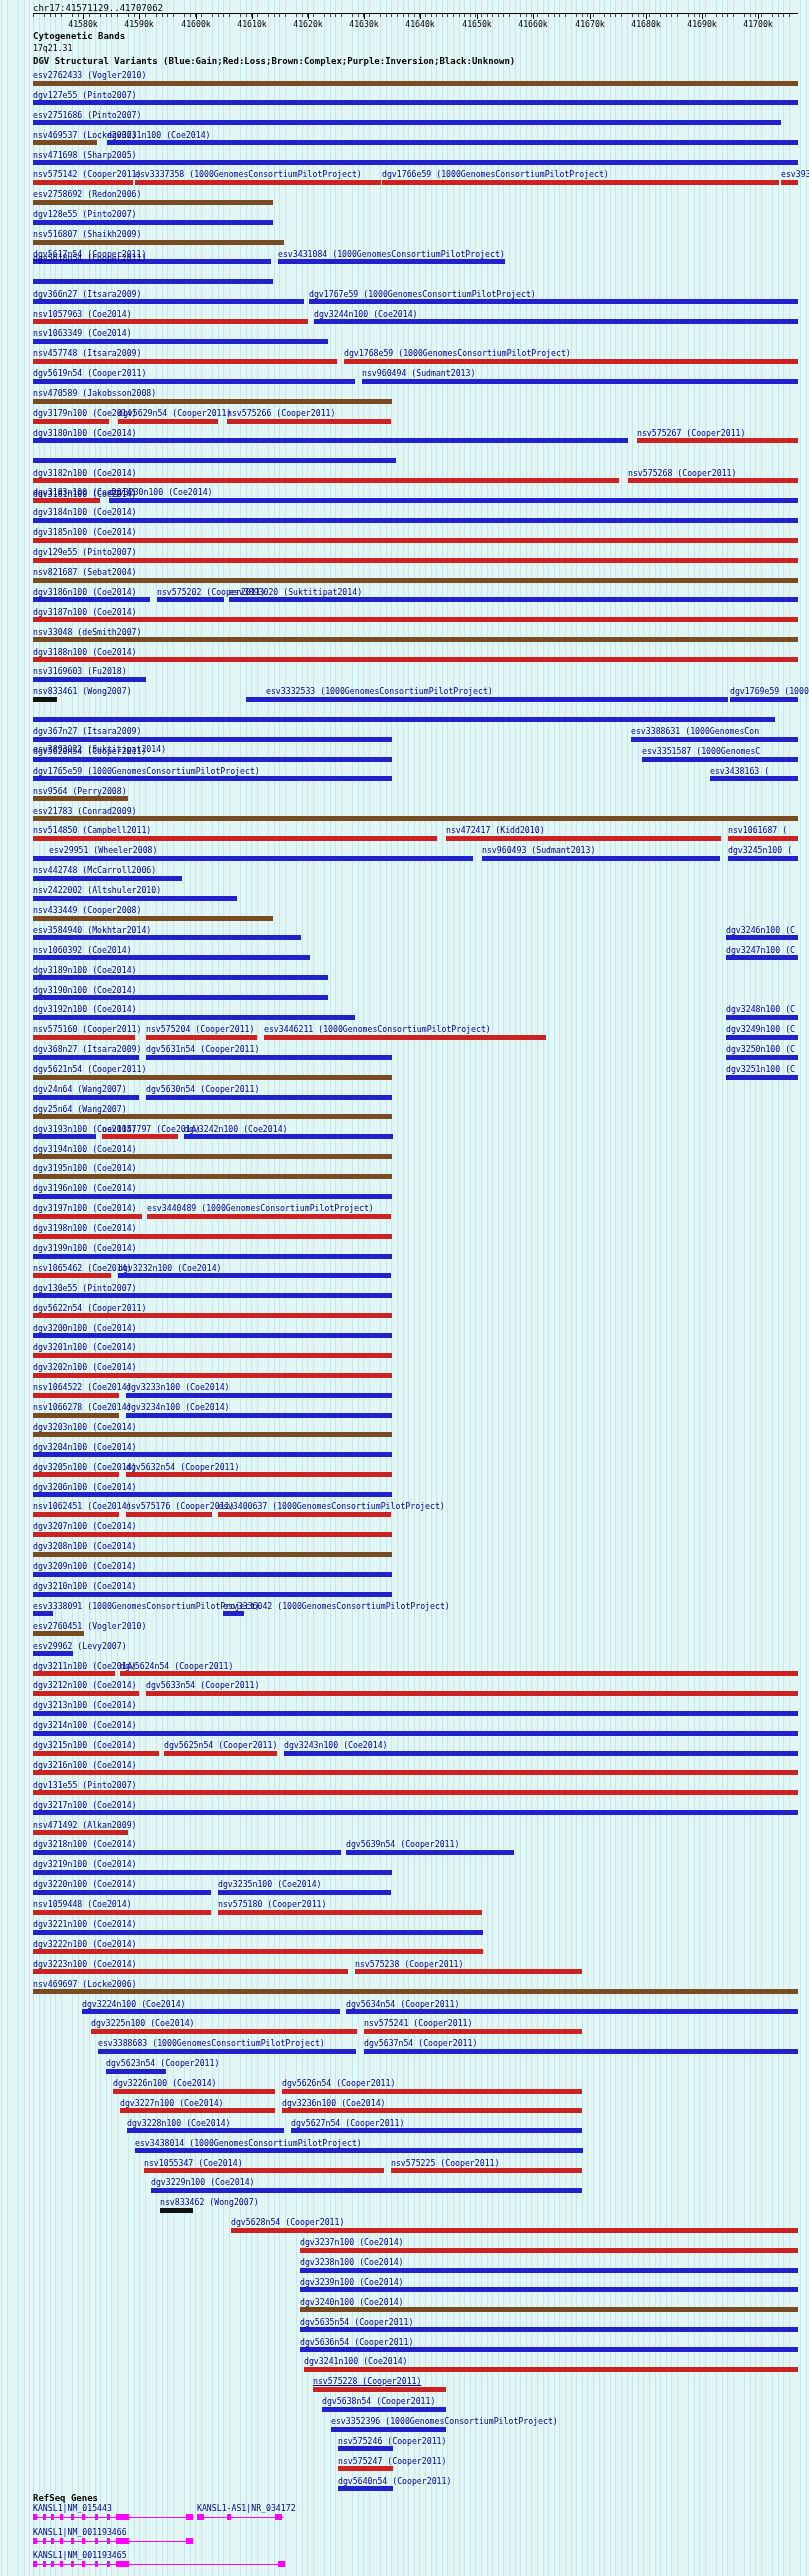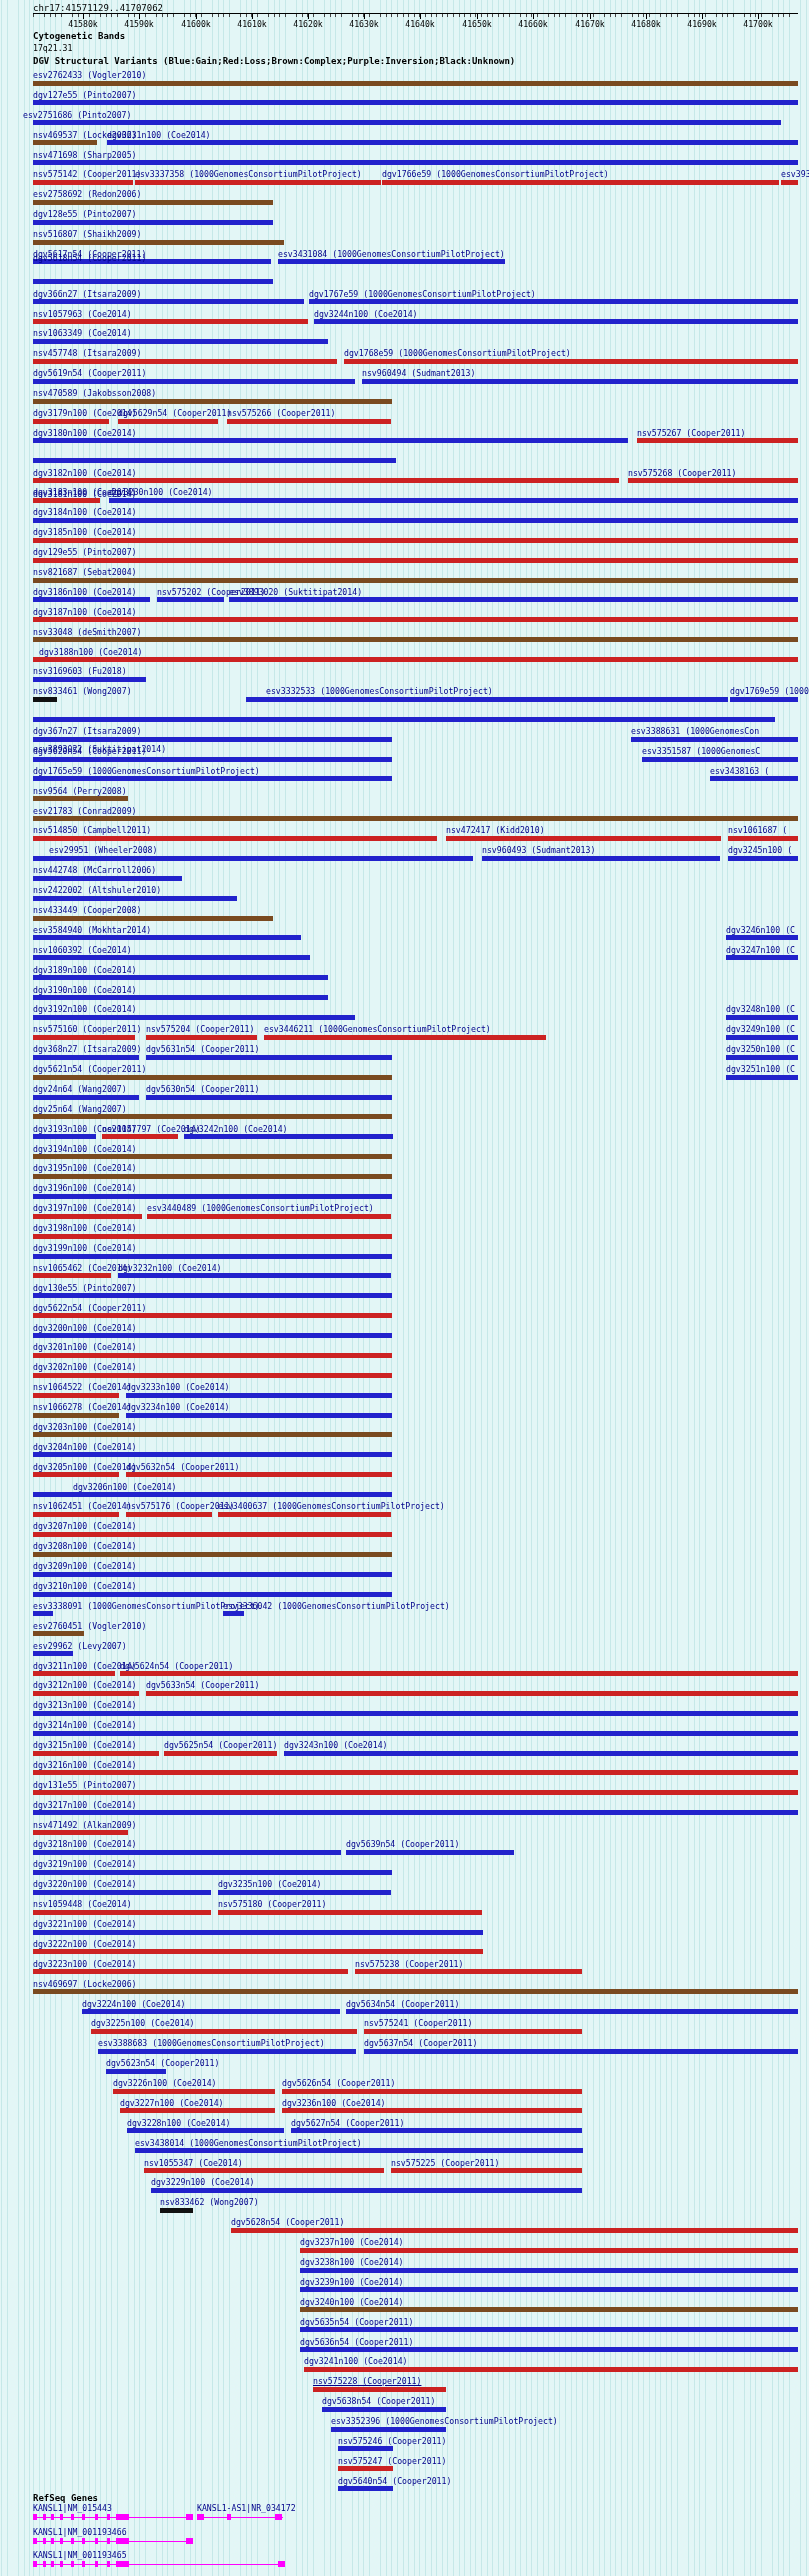--- a/index.html
+++ b/index.html
@@ -64,21 +64,21 @@
 
   <div class="hdr" style="left:33px;top:31px;">Cytogenetic Bands</div>
   <div class="band-label" style="left:33px;top:43px;">17q21.31</div>
 
   <div class="hdr" style="left:33px;top:56px;">DGV Structural Variants (Blue:Gain;Red:Loss;Brown:Complex;Purple:Inversion;Black:Unknown)</div>
   <div id="variants">
       <div class="vlabel" style="left: 33px; top: 71px;">esv2762433 (Vogler2010)</div>
       <div class="vbar" style="left: 33px; top: 81px; width: 765px; background: rgb(122, 74, 32);"></div>
       <div class="vlabel" style="left: 33px; top: 91px;">dgv127e55 (Pinto2007)</div>
       <div class="vbar" style="left: 33px; top: 100px; width: 765px; background: rgb(34, 34, 204);"></div>
-      <div class="vlabel" style="left: 23px; top: 111px;">esv2751686 (Pinto2007)</div>
+      <div class="vlabel" style="left: 33px; top: 111px;">esv2751686 (Pinto2007)</div>
       <div class="vbar" style="left: 33px; top: 120px; width: 748px; background: rgb(34, 34, 204);"></div>
       <div class="vlabel" style="left: 33px; top: 131px;">nsv469537 (Locke2006)</div>
       <div class="vbar" style="left: 33px; top: 140px; width: 64px; background: rgb(122, 74, 32);"></div>
       <div class="vlabel" style="left: 107px; top: 131px;">dgv3231n100 (Coe2014)</div>
       <div class="vbar" style="left: 107px; top: 140px; width: 691px; background: rgb(34, 34, 204);"></div>
       <div class="vlabel" style="left: 33px; top: 151px;">nsv471698 (Sharp2005)</div>
       <div class="vbar" style="left: 33px; top: 160px; width: 765px; background: rgb(34, 34, 204);"></div>
       <div class="vlabel" style="left: 33px; top: 170px;">nsv575142 (Cooper2011)</div>
       <div class="vbar" style="left: 33px; top: 180px; width: 100px; background: rgb(204, 34, 34);"></div>
       <div class="vlabel" style="left: 135px; top: 170px;">esv3337358 (1000GenomesConsortiumPilotProject)</div>
@@ -150,21 +150,21 @@
       <div class="vlabel" style="left: 33px; top: 588px;">dgv3186n100 (Coe2014)</div>
       <div class="vbar" style="left: 33px; top: 597px; width: 117px; background: rgb(34, 34, 204);"></div>
       <div class="vlabel" style="left: 157px; top: 588px;">nsv575202 (Cooper2011)</div>
       <div class="vbar" style="left: 157px; top: 597px; width: 67px; background: rgb(34, 34, 204);"></div>
       <div class="vlabel" style="left: 229px; top: 588px;">esv3893020 (Suktitipat2014)</div>
       <div class="vbar" style="left: 229px; top: 597px; width: 569px; background: rgb(34, 34, 204);"></div>
       <div class="vlabel" style="left: 33px; top: 608px;">dgv3187n100 (Coe2014)</div>
       <div class="vbar" style="left: 33px; top: 617px; width: 765px; background: rgb(204, 34, 34);"></div>
       <div class="vlabel" style="left: 33px; top: 628px;">nsv33048 (deSmith2007)</div>
       <div class="vbar" style="left: 33px; top: 637px; width: 765px; background: rgb(122, 74, 32);"></div>
-      <div class="vlabel" style="left: 39px; top: 648px;">dgv3188n100 (Coe2014)</div>
+      <div class="vlabel" style="left: 33px; top: 648px;">dgv3188n100 (Coe2014)</div>
       <div class="vbar" style="left: 33px; top: 657px; width: 765px; background: rgb(204, 34, 34);"></div>
       <div class="vlabel" style="left: 33px; top: 667px;">nsv3169603 (Fu2018)</div>
       <div class="vbar" style="left: 33px; top: 677px; width: 113px; background: rgb(34, 34, 204);"></div>
       <div class="vlabel" style="left: 33px; top: 687px;">nsv833461 (Wong2007)</div>
       <div class="vbar" style="left: 33px; top: 697px; width: 24px; background: rgb(17, 17, 17);"></div>
       <div class="vlabel" style="left: 246px; top: 687px; margin-left: 20px;">esv3332533 (1000GenomesConsortiumPilotProject)</div>
       <div class="vbar" style="left: 246px; top: 697px; width: 482px; background: rgb(34, 34, 204);"></div>
       <div class="vlabel" style="left: 730px; top: 687px;">dgv1769e59 (1000Ge</div>
       <div class="vbar" style="left: 730px; top: 697px; width: 68px; background: rgb(34, 34, 204);"></div>
       <div class="vlabel" style="left: 33px; top: 745px;">esv3893022 (Suktitipat2014)</div>
@@ -286,21 +286,21 @@
       <div class="vlabel" style="left: 126px; top: 1403px;">dgv3234n100 (Coe2014)</div>
       <div class="vbar" style="left: 126px; top: 1413px; width: 266px; background: rgb(34, 34, 204);"></div>
       <div class="vlabel" style="left: 33px; top: 1423px;">dgv3203n100 (Coe2014)</div>
       <div class="vbar" style="left: 33px; top: 1432px; width: 359px; background: rgb(122, 74, 32);"></div>
       <div class="vlabel" style="left: 33px; top: 1443px;">dgv3204n100 (Coe2014)</div>
       <div class="vbar" style="left: 33px; top: 1452px; width: 359px; background: rgb(34, 34, 204);"></div>
       <div class="vlabel" style="left: 33px; top: 1463px;">dgv3205n100 (Coe2014)</div>
       <div class="vbar" style="left: 33px; top: 1472px; width: 86px; background: rgb(204, 34, 34);"></div>
       <div class="vlabel" style="left: 126px; top: 1463px;">dgv5632n54 (Cooper2011)</div>
       <div class="vbar" style="left: 126px; top: 1472px; width: 266px; background: rgb(204, 34, 34);"></div>
-      <div class="vlabel" style="left: 33px; top: 1483px; padding-left: 40px;">dgv3206n100 (Coe2014)</div>
+      <div class="vlabel" style="left: 33px; top: 1483px;">dgv3206n100 (Coe2014)</div>
       <div class="vbar" style="left: 33px; top: 1492px; width: 359px; background: rgb(34, 34, 204);"></div>
       <div class="vlabel" style="left: 33px; top: 1502px;">nsv1062451 (Coe2014)</div>
       <div class="vbar" style="left: 33px; top: 1512px; width: 86px; background: rgb(204, 34, 34);"></div>
       <div class="vlabel" style="left: 126px; top: 1502px;">nsv575176 (Cooper2011)</div>
       <div class="vbar" style="left: 126px; top: 1512px; width: 86px; background: rgb(204, 34, 34);"></div>
       <div class="vlabel" style="left: 218px; top: 1502px;">esv3400637 (1000GenomesConsortiumPilotProject)</div>
       <div class="vbar" style="left: 218px; top: 1512px; width: 173px; background: rgb(204, 34, 34);"></div>
       <div class="vlabel" style="left: 33px; top: 1522px;">dgv3207n100 (Coe2014)</div>
       <div class="vbar" style="left: 33px; top: 1532px; width: 359px; background: rgb(204, 34, 34);"></div>
       <div class="vlabel" style="left: 33px; top: 1542px;">dgv3208n100 (Coe2014)</div>

